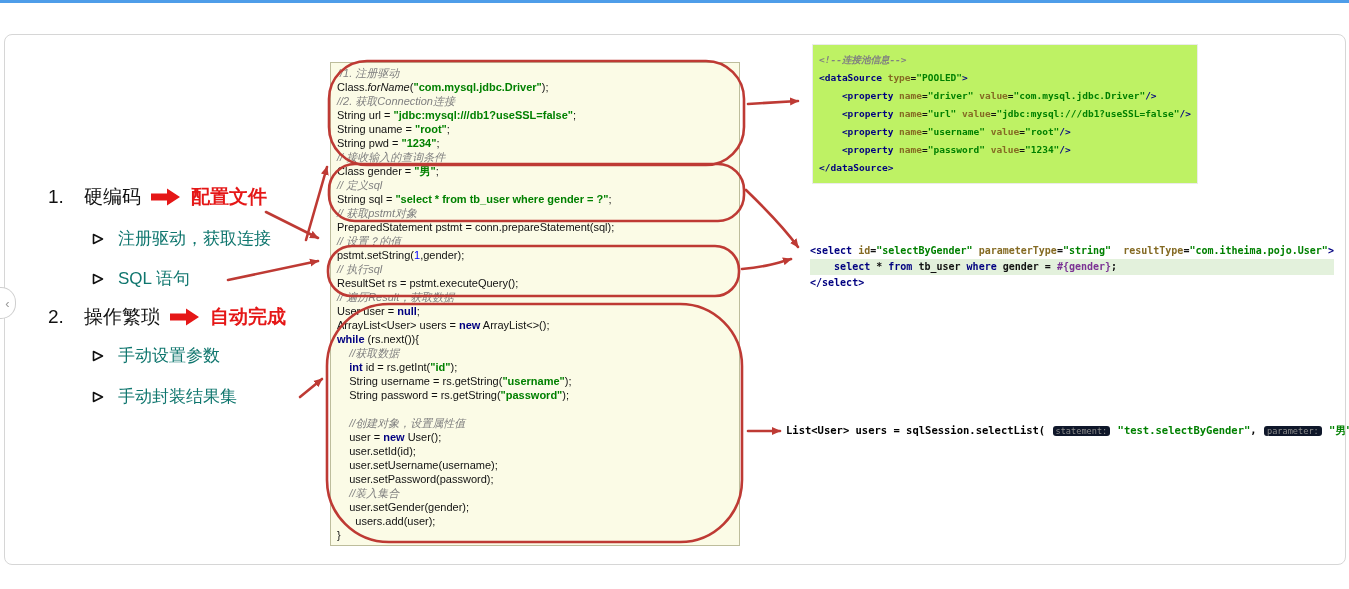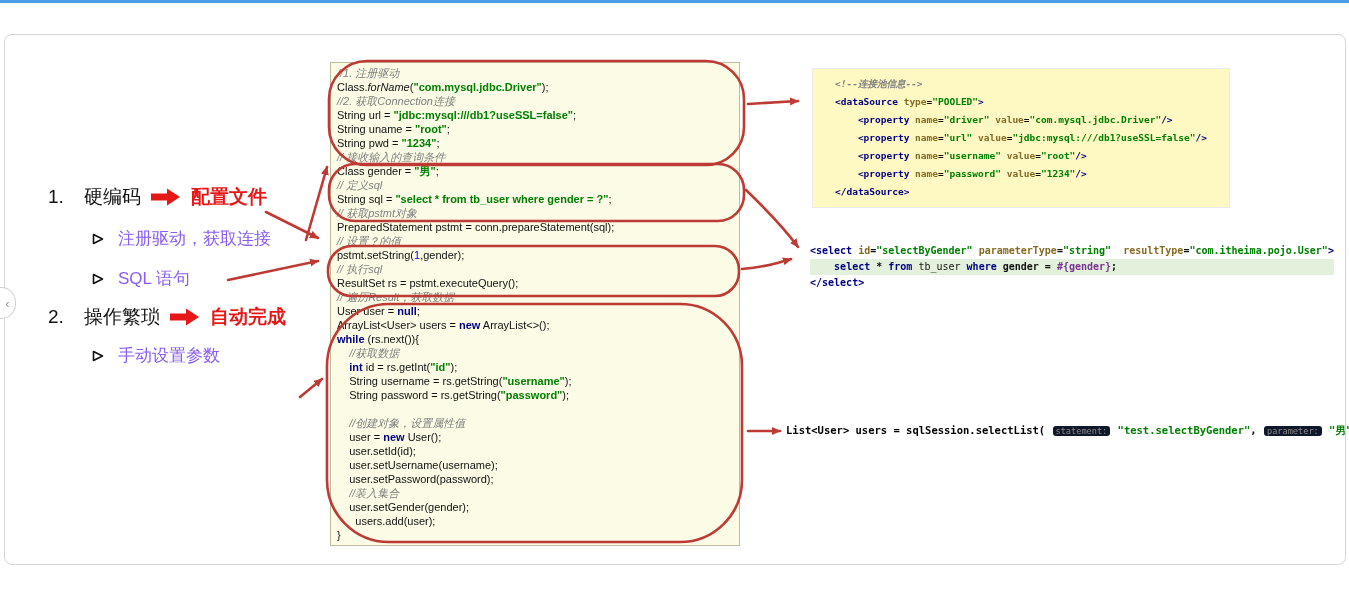--- a/index.html
+++ b/index.html
@@ -9,46 +9,46 @@
   .slide-border{position:absolute;left:4px;top:34px;width:1340px;height:529px;
                 border:1px solid #D6D6D6;border-radius:8px;}
   .side-tab{position:absolute;left:0;top:287px;width:15px;height:30px;background:#fff;
             border:1px solid #CFCFCF;border-left:none;border-radius:0 15px 15px 0;
             display:flex;align-items:center;justify-content:center;color:#9a9a9a;font-size:13px;z-index:3;}
 
   
   .outline-item{position:absolute;display:flex;align-items:center;gap:10px;font-size:19px;color:#111;z-index:2;}
   .outline-item .num{width:26px;}
   .outline-item .tag{color:#E51717;font-weight:bold;}
-  .outline-sub{position:absolute;display:flex;align-items:center;gap:14px;font-size:17px;color:#8b5cf6;z-index:2;}
+  .outline-sub{position:absolute;display:flex;align-items:center;gap:14px;font-size:17px;color:#0f766e;z-index:2;}
 
   
   .code-line{white-space:pre;}
   .java-panel{position:absolute;left:330px;top:62px;width:410px;box-sizing:border-box;
               background:#FBFBE6;border:1px solid #BDBD9C;padding:3px 6px;
               font-size:11px;line-height:14px;z-index:1;}
   .java-panel .code-line{height:14px;}
-  .ds-panel{position:absolute;left:812px;top:44px;background:#fef9c3;border:1px solid #EBEBEB;
-            padding:6px 22px;font-family:"DejaVu Sans Mono",monospace;font-weight:bold;
-            font-size:9.5px;line-height:18px;z-index:1;margin-top:24px;}
+  .ds-panel{position:absolute;left:812px;top:44px;background:#bef264;border:1px solid #EBEBEB;
+            padding:6px 6px;font-family:"DejaVu Sans Mono",monospace;font-weight:bold;
+            font-size:9.5px;line-height:18px;z-index:1;}
   .select-panel{position:absolute;left:810px;top:243px;font-family:"DejaVu Sans Mono",monospace;
                 font-weight:bold;font-size:10px;line-height:16px;z-index:1;}
   .select-panel .code-line.hl{background:#E3F1DC;}
   .call-line{position:absolute;left:786px;top:421px;font-family:"DejaVu Sans Mono",monospace;
              font-weight:bold;font-size:10.5px;line-height:18px;color:#000;z-index:1;}
 
   
   .tk-c{color:#808080;font-style:italic;}
   .tk-k{color:#000080;font-weight:bold;}
   .tk-s{color:#008000;font-weight:bold;}
   .tk-n{color:#0000FF;}
   .tk-i{font-style:italic;}
   .tk-t{}
   .tk-a{color:#846A23;}
-  .tk-b{font-weight:normal;margin-top:23px;}
+  .tk-b{font-weight:bold;margin-top:23px;}
   .tk-p{color:#7B3294;}
   .tk-h{color:#8A8A8A;font-weight:normal;font-size:0.82em;background:#0f172a;
         border-radius:3px;padding:0 3px;margin:0 1px;}
 
   
   .overlay{position:absolute;left:0;top:0;width:1349px;height:589px;pointer-events:none;z-index:5;}
   .overlay rect{fill:none;stroke:#BE3A34;stroke-width:2.6;}
   .overlay path.arrow{fill:none;stroke:#BE3A34;stroke-width:2.6;stroke-linecap:round;}
 </style>
 </head>
@@ -90,20 +90,26 @@
     <svg width="30" height="18" viewBox="0 0 30 18">
         <path d="M0,5.5 H16 V0.5 L29,9 L16,17.5 V12.5 H0 Z" fill="#E51717"></path>
       </svg>
     <span class="tag">自动完成</span>
   </div>
   <div class="outline-sub" style="left:92px;top:344px">
     <svg width="12" height="12" viewBox="0 0 12 12">
         <path d="M1.5,1.5 L10.5,6 L1.5,10.5 Z" fill="none" stroke="#111" stroke-width="1.6" stroke-linejoin="round"></path>
       </svg>
     <span>手动设置参数</span>
+  </div>
+  <div class="outline-sub" style="left:92px;top:385px">
+    <svg width="12" height="12" viewBox="0 0 12 12">
+        <path d="M1.5,1.5 L10.5,6 L1.5,10.5 Z" fill="none" stroke="#111" stroke-width="1.6" stroke-linejoin="round"></path>
+      </svg>
+    <span>手动封装结果集</span>
   </div>
 
   <div class="java-panel">
       <div class="code-line"><span class="tk-c">//1. 注册驱动</span></div>
       <div class="code-line"><span class="tk-t">Class.</span><span class="tk-i">forName</span><span class="tk-t">(</span><span class="tk-s">"com.mysql.jdbc.Driver"</span><span class="tk-t">);</span></div>
       <div class="code-line"><span class="tk-c">//2. 获取Connection连接</span></div>
       <div class="code-line"><span class="tk-t">String url = </span><span class="tk-s">"jdbc:mysql:///db1?useSSL=false"</span><span class="tk-t">;</span></div>
       <div class="code-line"><span class="tk-t">String uname = </span><span class="tk-s">"root"</span><span class="tk-t">;</span></div>
       <div class="code-line"><span class="tk-t">String pwd = </span><span class="tk-s">"1234"</span><span class="tk-t">;</span></div>
       <div class="code-line"><span class="tk-c">// 接收输入的查询条件</span></div>

